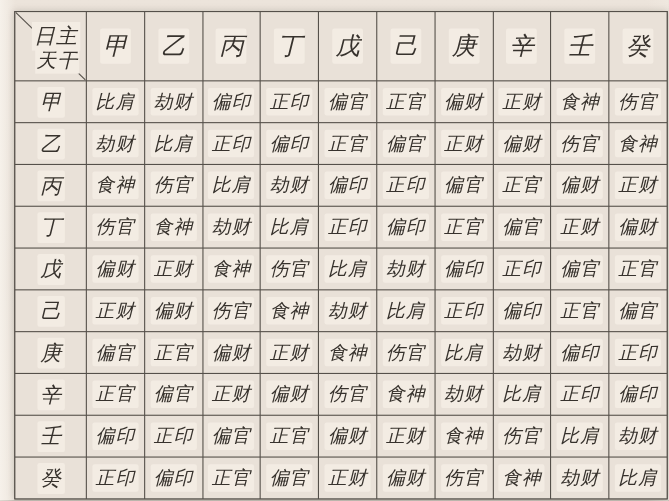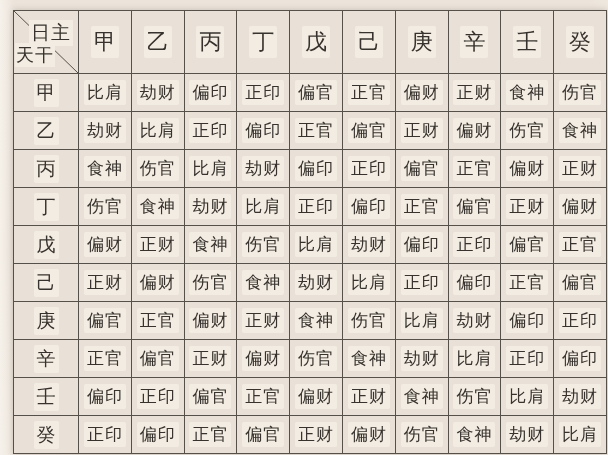--- a/index.html
+++ b/index.html
@@ -13,20 +13,21 @@
     width:608px;height:455px;overflow:hidden;
     font-family:"Liberation Serif","DejaVu Serif",serif;
     background:var(--paper);
   }
   .page{
     position:relative;width:608px;height:455px;
     background:
       linear-gradient(90deg, #f6f1ea 0px, rgba(246,241,234,0) 14px),
       linear-gradient(270deg, #efe8df 0px, rgba(239,232,223,0) 20px),
       linear-gradient(180deg, #ece4db 0%, #e7dfd6 55%, #ede6dd 100%);
+    font-style: italic;
   }
   .grid{
     position:absolute;left:13px;top:10px;width:592px;height:442px;
     display:grid;
     grid-template-columns:64px repeat(10,1fr);
     grid-template-rows:62px repeat(10,1fr);
     background:var(--line);
     gap:1px;
     border:1px solid var(--line);
     box-shadow:0 0 6px rgba(80,70,60,.25);
@@ -47,21 +48,21 @@
     position:relative;
     background:var(--paper);
   }
   .corner svg{position:absolute;inset:0;width:100%;height:100%;}
   .corner .tr{
     position:absolute;top:9px;right:5px;
     font-size:19px;letter-spacing:1px;color:var(--ink);
     background:var(--paper-light);padding:0 2px;
   }
   .corner .bl{
-    position:absolute;bottom:6px;left:1px;
+    position:absolute;bottom:6px;left:18px;
     font-size:18px;letter-spacing:1px;color:var(--ink);
     background:var(--paper-light);padding:0 1px;
   }
   .head .txt{font-size:22px;}
   .rowhead .txt{font-size:19px;}
   .datacell .txt{font-size:17px;letter-spacing:1px;}
 </style>
 </head>
 <body>
 

